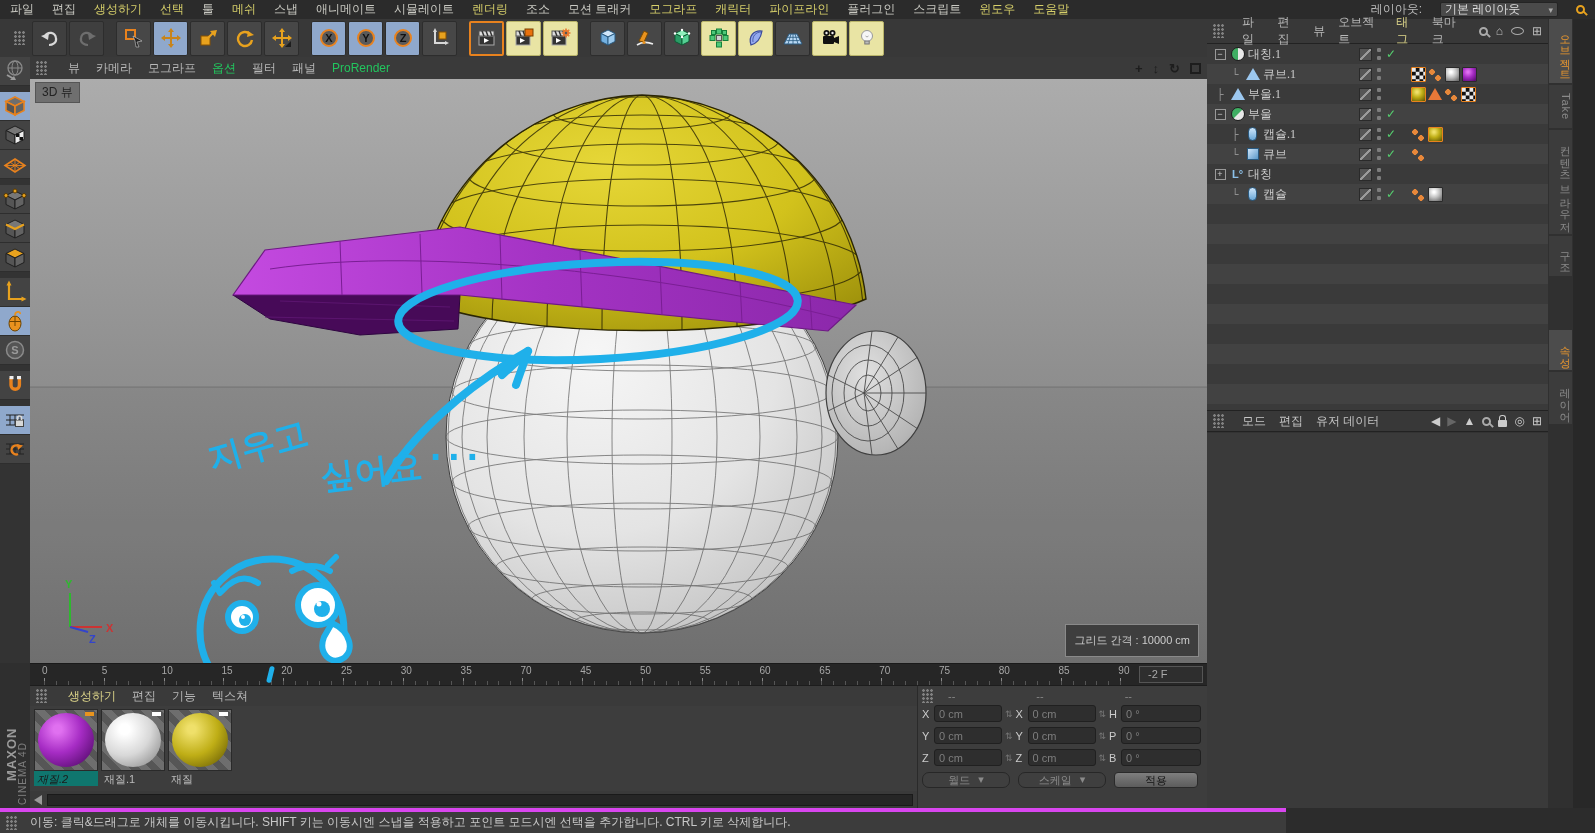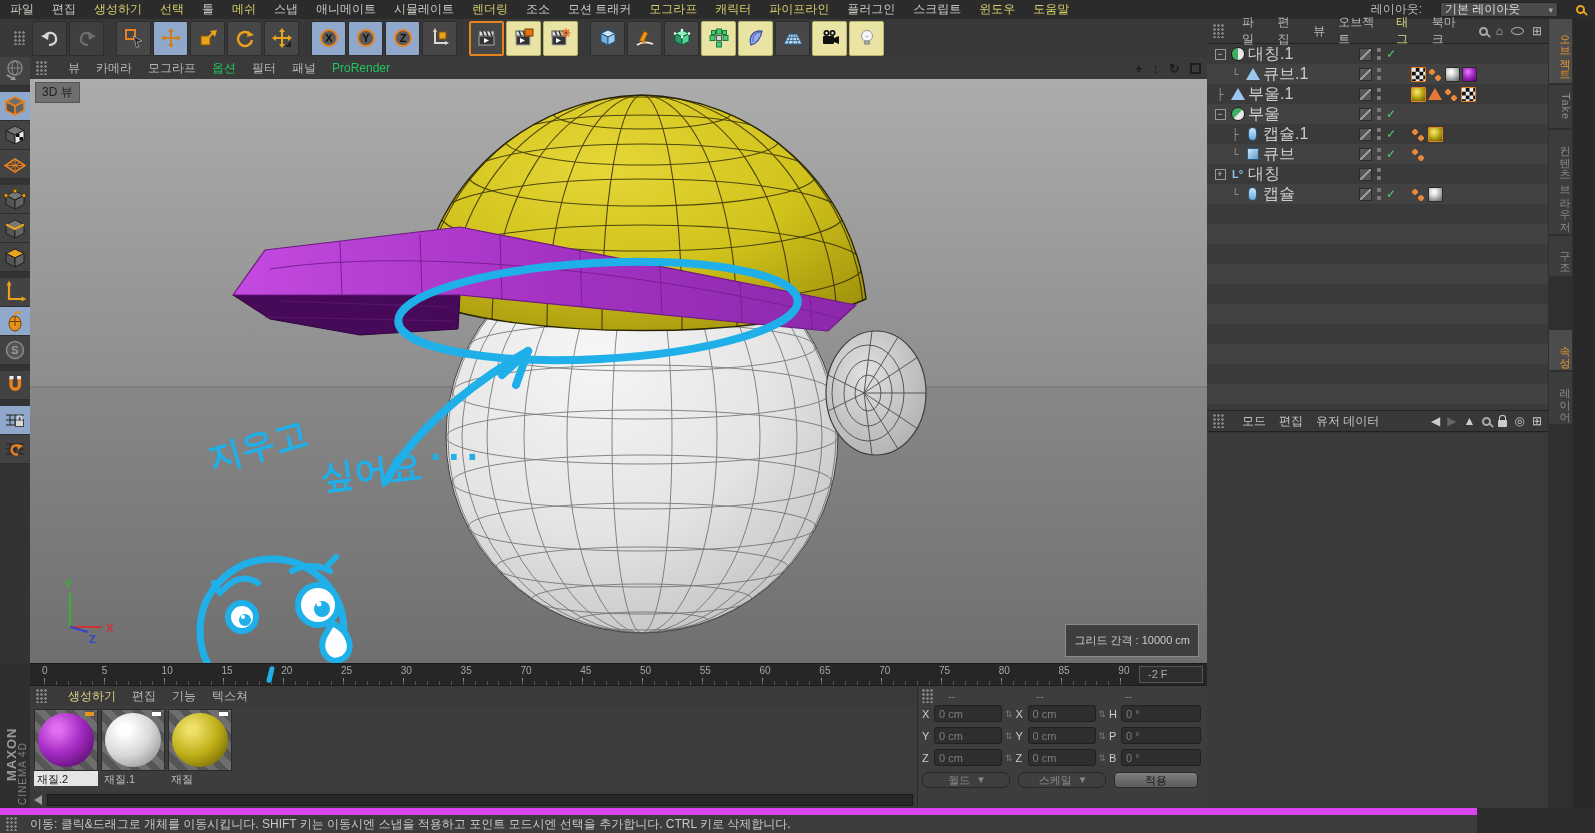--- a/index.html
+++ b/index.html
@@ -85,21 +85,21 @@
   .mat { width:64px; }
   .mat-img { height:62px; position:relative; border:1px solid #2a2a2a;
     background:repeating-linear-gradient(45deg,#6e6e6e 0 7px,#565656 7px 14px); }
   .mat-ball { position:absolute; inset:3px; border-radius:50%; }
   .ball-purple { background:radial-gradient(circle at 35% 30%, #e070f0 8%, #a62cc4 45%, #5c0e74 85%); }
   .ball-white  { background:radial-gradient(circle at 35% 30%, #ffffff 10%, #d8d8d8 50%, #8e8e8e 90%); }
   .ball-yellow { background:radial-gradient(circle at 35% 30%, #efe06a 8%, #bfae16 50%, #6e6206 90%); }
   .mat-tick { position:absolute; right:3px; top:2px; width:9px; height:4px; background:#fff; }
   .mat-tick.sel { background:#e8941e; }
   .mat-label { height:15px; font-size:11px; color:#bbb; padding:1px 3px; white-space:nowrap; overflow:hidden; }
-  .mat-label.sel { background:#e5e5e5; color:#1a1a1a; }
+  .mat-label.sel { background:#0f766e; color:#1a1a1a;font-style:italic; }
 
   
   #console { position:absolute; left:30px; top:791px; width:887px; height:17px; background:#3a3a3a;
     display:flex; align-items:center; gap:5px; padding:0 4px; }
   .speaker { width:0; height:0; border-top:5px solid transparent; border-bottom:5px solid transparent;
     border-right:8px solid #999; }
   #console input { flex:1; height:12px; background:#262626; border:1px solid #1a1a1a; color:#bbb; }
 
   
   #coords { position:absolute; left:917px; top:685px; width:290px; height:123px; background:#3d3d3d;
@@ -131,21 +131,21 @@
     background:repeating-linear-gradient(180deg,#3a3a3a 0 20px,#424242 20px 40px); }
   .om-row { display:flex; align-items:center; height:20px; padding-left:6px; }
   .name-cell { display:flex; align-items:center; gap:3px; width:146px; flex:0 0 auto; }
   .ind { width:12px; flex:0 0 auto; }
   .slot { width:14px; flex:0 0 auto; display:flex; align-items:center; justify-content:center; }
   .expd { width:11px; height:11px; border:1px solid #999; background:#3a3a3a; color:#ccc; font-size:9px;
     line-height:9px; text-align:center; }
   .expd:empty { display:none; }
   .treec { color:#8f8f8f; font-family:"DejaVu Sans Mono",monospace; font-size:11px; }
   .treec:empty { display:none; }
-  .om-label { font-size:16px; color:#ccc; white-space:nowrap; overflow:hidden; }
+  .om-label { font-size:12px; color:#ccc; white-space:nowrap; overflow:hidden;font-family:Liberation Serif, serif; }
   .oi { width:15px; height:15px; flex:0 0 auto; display:flex; align-items:center; justify-content:center; }
   .oi-sym   { border-radius:50%; background:linear-gradient(90deg,#3fae63 50%,#e8e8e8 50%); border:1px solid #1f1f1f; width:14px; height:14px; }
   .oi-boole { border-radius:50%; background:linear-gradient(135deg,#3fae63 48%,#e8e8e8 52%); border:1px solid #1f1f1f; width:14px; height:14px; }
   .oi-poly { width:0; height:0; border-left:7px solid transparent; border-right:7px solid transparent;
     border-bottom:12px solid #9cc8f0; }
   .oi-caps { width:9px; height:14px; border-radius:5px; background:linear-gradient(#cfe6fa,#6aa8d8); border:1px solid #2a5a80; }
   .oi-cube { width:12px; height:12px; background:linear-gradient(135deg,#cfe6fa,#5a98c8); border:1px solid #2a5a80; }
   .oi-null { color:#8cc0e8; font-weight:bold; font-size:11px; }
   .vis { display:flex; align-items:center; gap:4px; width:52px; flex:0 0 auto; }
   .slashbox { width:13px; height:13px; background:linear-gradient(135deg,#555 42%,#9a9a9a 42%,#9a9a9a 58%,#555 58%);
@@ -174,22 +174,22 @@
   .lockic::before { content:""; position:absolute; top:-5px; left:1px; width:5px; height:5px;
     border:1.5px solid #ccc; border-bottom:none; border-radius:3px 3px 0 0; }
   #am-body { position:absolute; left:0; top:414px; width:341px; bottom:0; background:#3a3a3a; }
   #tabstrip { position:absolute; left:341px; top:0; width:25px; height:100%; background:#303030; }
   .vtab { writing-mode:vertical-rl; width:23px; margin:0 0 2px 1px; padding:8px 0; text-align:center;
     background:#3c3c3c; color:#8a8a8a; font-size:11px; letter-spacing:1px; }
   .vtab.active { background:#4c4c4c; color:#e8962e; }
   #edgecol { position:absolute; left:366px; top:0; width:22px; height:100%; background:#282828; }
 
   
-  #statusbar { position:absolute; left:0; top:808px; width:1477px; height:25px; background:#3c3c3c;
-    border-top:7px solid #d946ef; display:flex; align-items:center; gap:8px; padding:0 6px; color:#c8c8c8; }
+  #statusbar { position:absolute; left:0; top:808px; width:1286px; height:25px; background:#3c3c3c;
+    border-top:4px solid #d946ef; display:flex; align-items:center; gap:8px; padding:0 6px; color:#c8c8c8; }
 </style>
 </head>
 <body>
 
 <div id="menubar">
   <span class="mi">파일</span>
   <span class="mi">편집</span>
   <span class="mi acc">생성하기</span>
   <span class="mi acc">선택</span>
   <span class="mi">툴</span>

